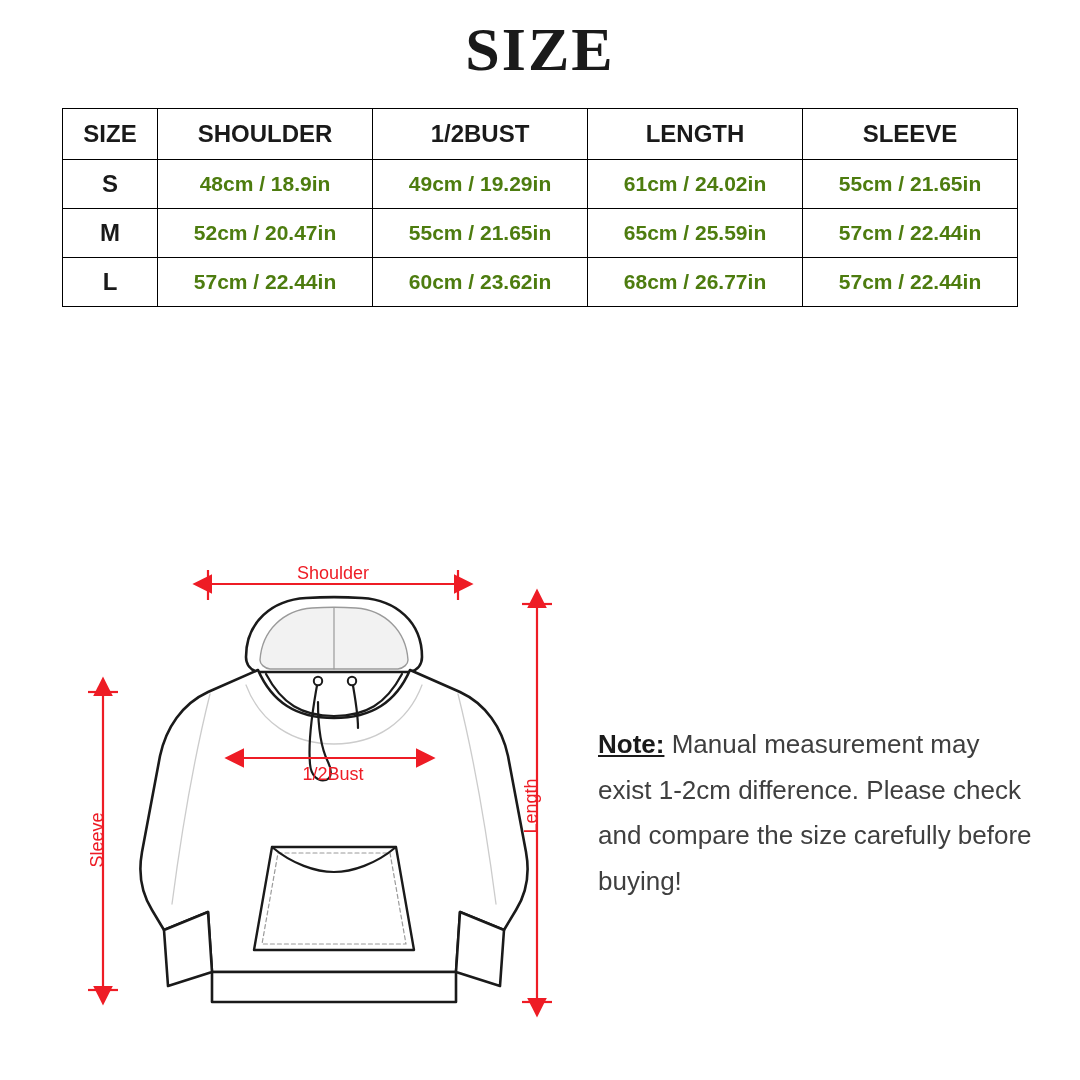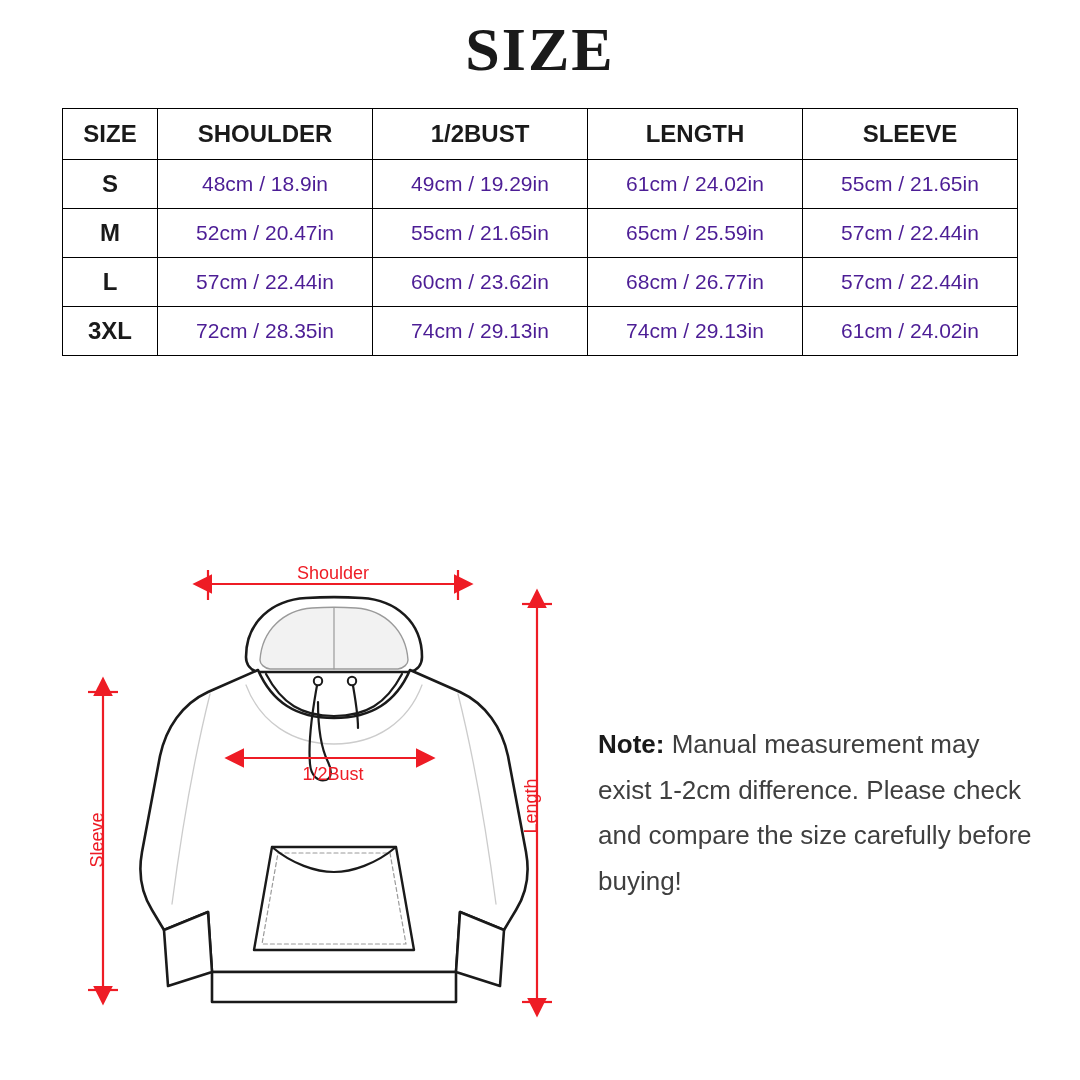--- a/index.html
+++ b/index.html
@@ -45,22 +45,22 @@
     width: 956px;
     border-collapse: collapse;
     table-layout: fixed;
   }
   .size-table td, .size-table th {
     border: 1px solid #000000;
     height: 48px;
     text-align: center;
     vertical-align: middle;
     font-size: 21px;
-    color: #4c1d95;
-    font-weight: 400;
+    color: #4d7c0f;
+    font-weight: 700;
     padding: 0;
   }
   .size-table thead th {
     font-size: 24px;
     font-weight: 700;
     color: #1a1a1a;
     height: 50px;
   }
   .size-table tbody td.size-cell {
     font-size: 24px;
@@ -88,20 +88,21 @@
     left: 598px;
     top: 722px;
     width: 440px;
     font-size: 26px;
     line-height: 1.75;
     color: #3f3f3f;
   }
   .note b {
     color: #1a1a1a;
     font-weight: 700;
+    text-decoration: underline;
   }
 </style>
 </head>
 <body>
 
 <div class="page">
 
   <div class="title">SIZE</div>
 
   <table class="size-table">
@@ -135,27 +136,20 @@
         <td>55cm / 21.65in</td>
         <td>65cm / 25.59in</td>
         <td>57cm / 22.44in</td>
       </tr>
       <tr>
         <td class="size-cell">L</td>
         <td>57cm / 22.44in</td>
         <td>60cm / 23.62in</td>
         <td>68cm / 26.77in</td>
         <td>57cm / 22.44in</td>
-      </tr>
-      <tr>
-        <td class="size-cell">3XL</td>
-        <td>72cm / 28.35in</td>
-        <td>74cm / 29.13in</td>
-        <td>74cm / 29.13in</td>
-        <td>61cm / 24.02in</td>
       </tr>
     </tbody>
   </table>
 
   <div class="illustration">
     <svg width="520" height="470" viewBox="0 0 520 470" xmlns="http://www.w3.org/2000/svg">
       <defs>
         <marker id="arrL" markerWidth="9" markerHeight="9" refX="8" refY="4.5" orient="auto">
           <path d="M9,0 L0,4.5 L9,9 Z" fill="#ee1c25"></path>
         </marker>

